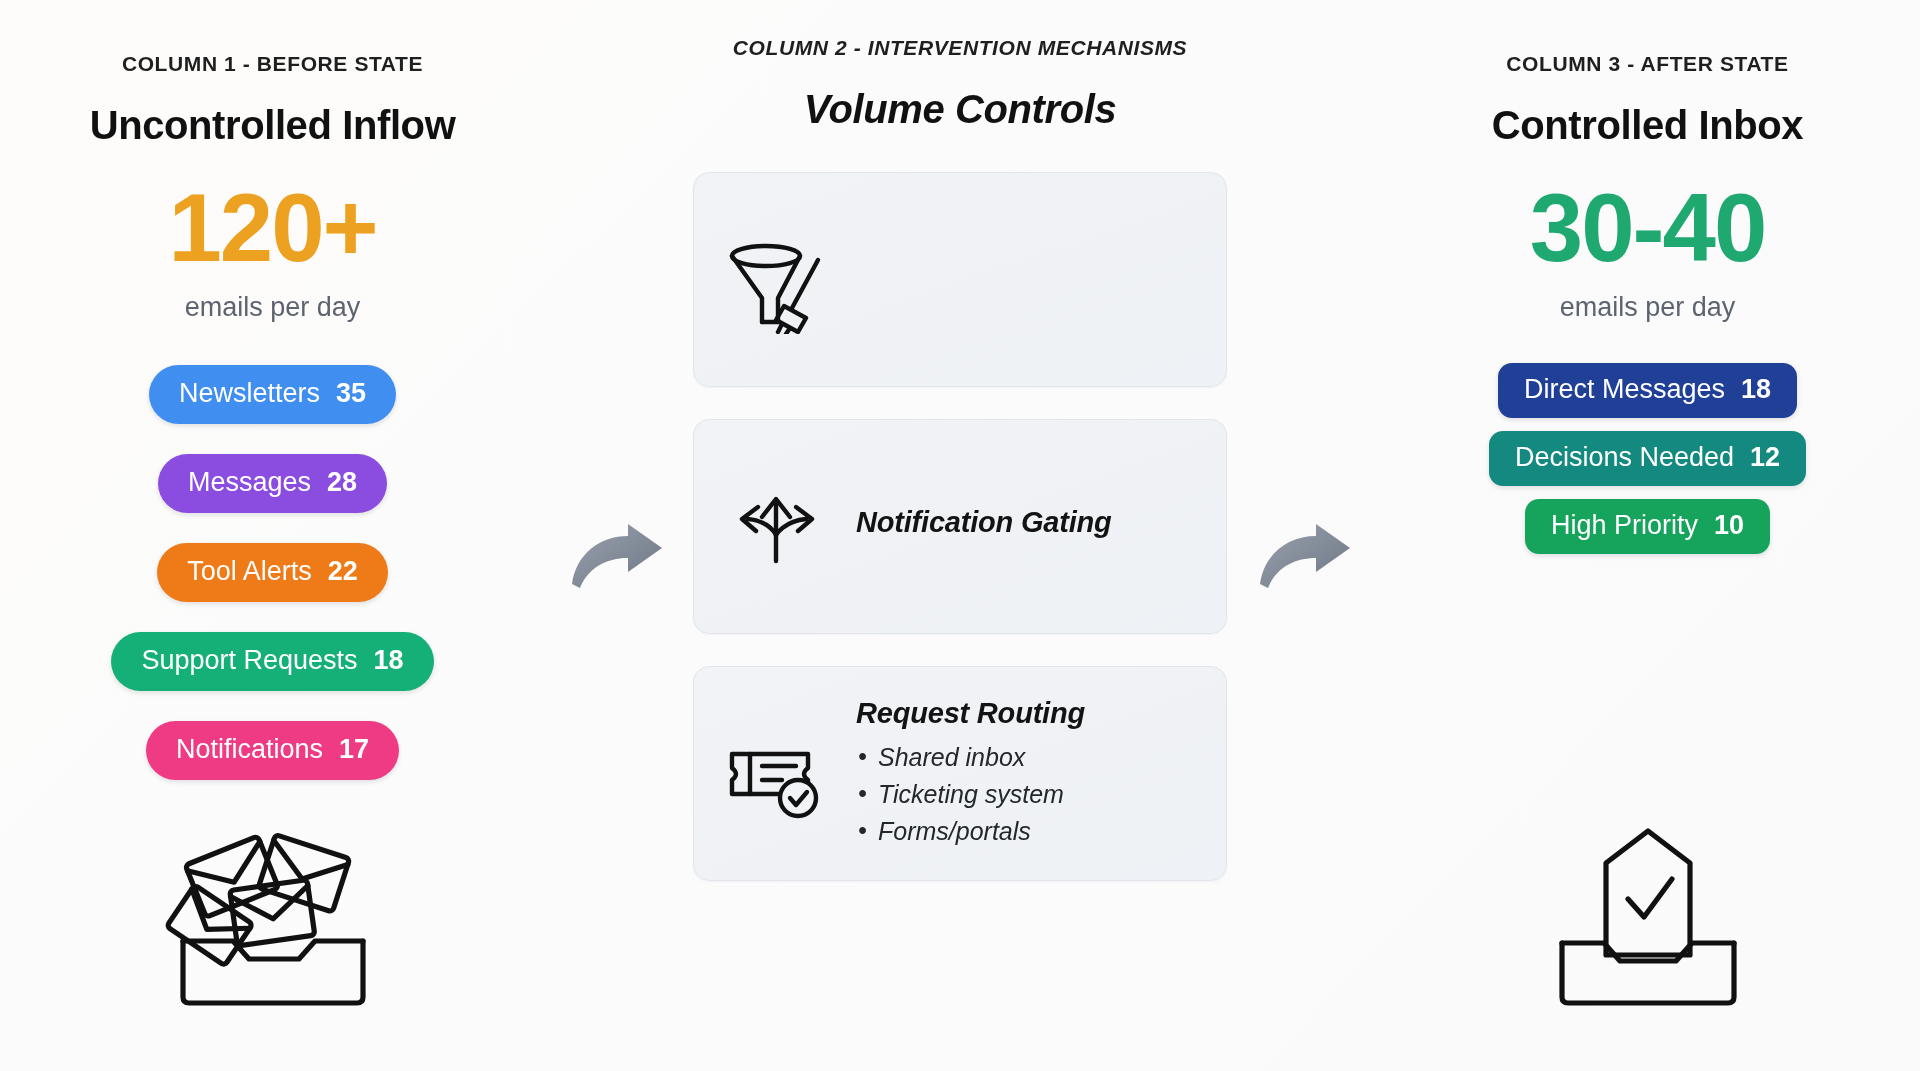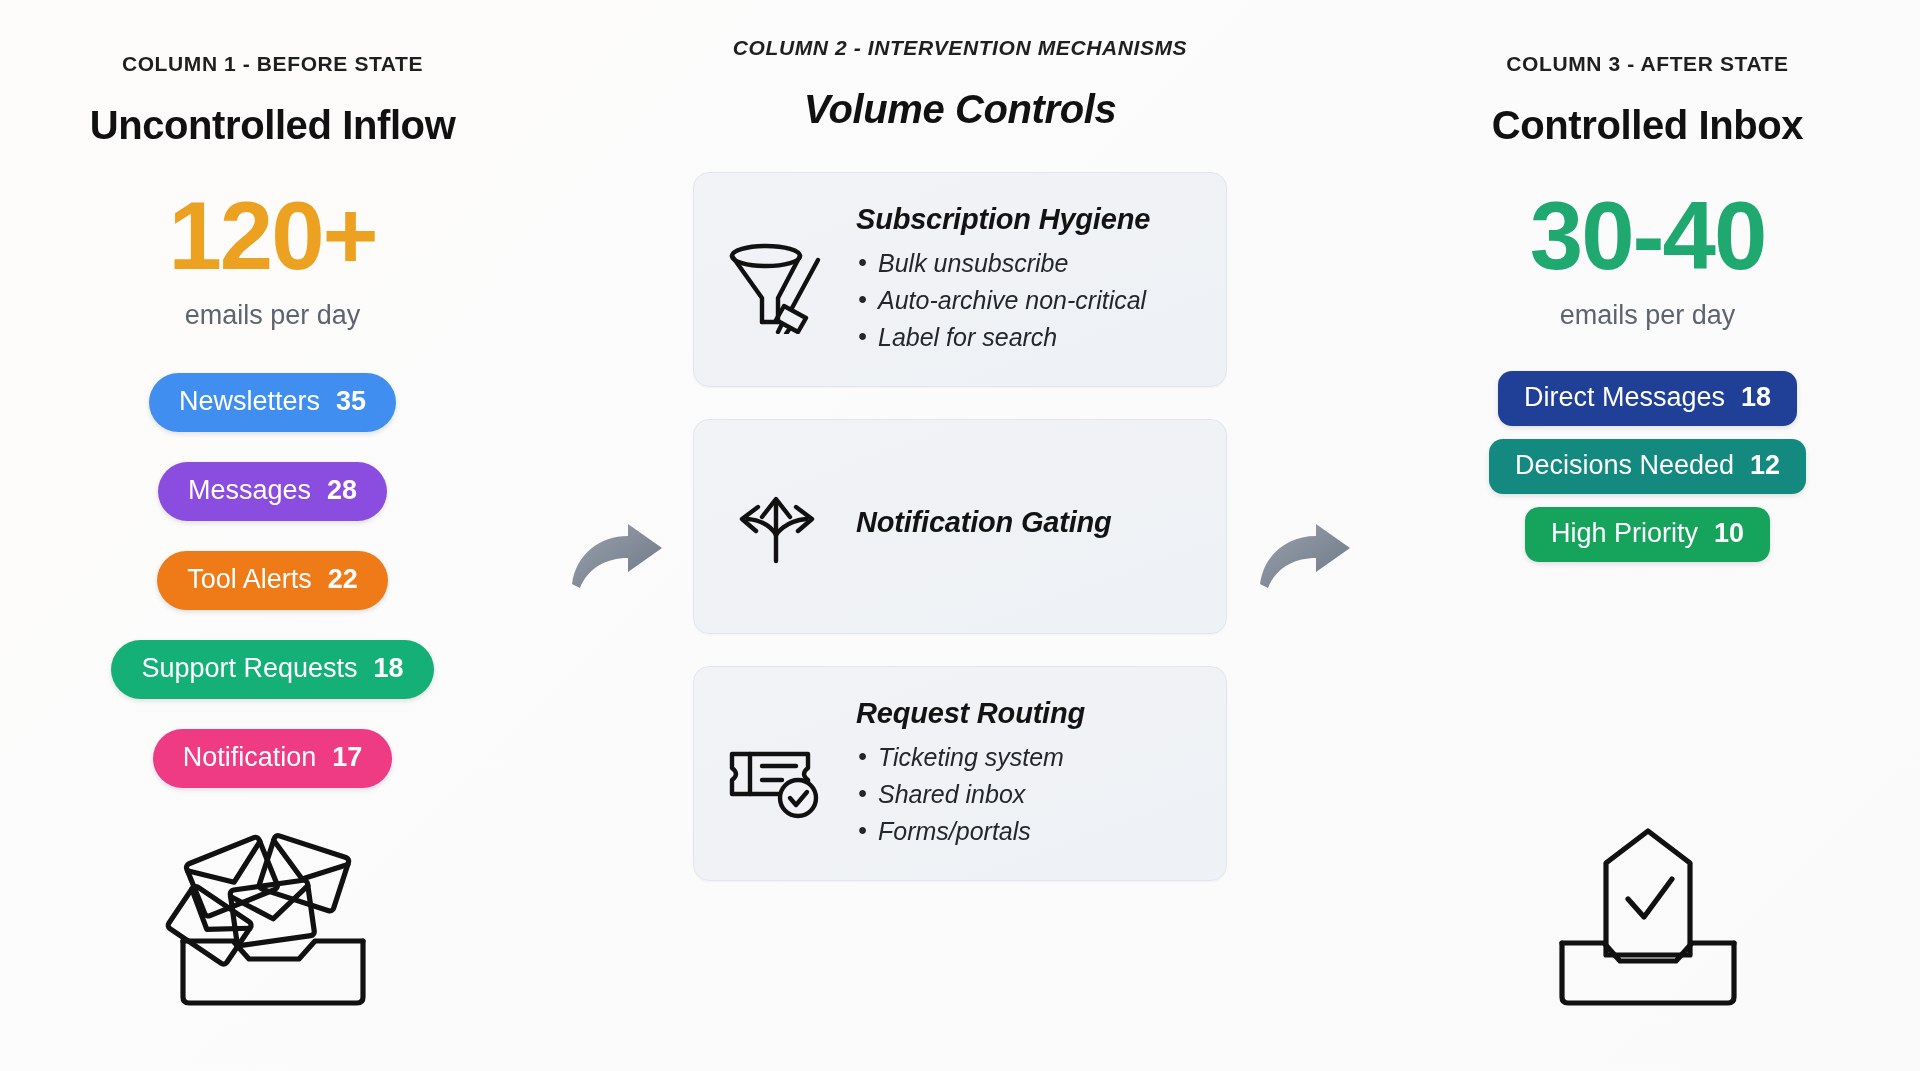--- a/index.html
+++ b/index.html
@@ -60,21 +60,21 @@
     margin-top: 27px;
     font-size: 40px;
     font-weight: 700;
     color: #111111;
     letter-spacing: -0.4px;
     text-align: center;
     white-space: nowrap;
   }
 
   .bignum {
-    margin-top: 40px;
+    margin-top: 32px;
     font-size: 96px;
     font-weight: 800;
     line-height: 1.0;
     letter-spacing: -2px;
     text-align: right;
   }
   .bignum.before { color: #eda121; }
   .bignum.after  { color: #1fa971; }
 
   .sublabel {
@@ -210,21 +210,21 @@
       </div>
       <div class="pill" style="background:#ee7b18">
         <span>Tool Alerts</span>
         <span class="pill-count">22</span>
       </div>
       <div class="pill" style="background:#14b077">
         <span>Support Requests</span>
         <span class="pill-count">18</span>
       </div>
       <div class="pill" style="background:#ef3b84">
-        <span>Notification</span>
+        <span>Notifications</span>
         <span class="pill-count">17</span>
       </div>
     </div>
 
     <div class="bottom-icon">
       <svg width="240" height="200" viewBox="0 0 240 200" fill="none" stroke="#111" stroke-width="5.2" stroke-linejoin="round" stroke-linecap="round">
 
         <g transform="rotate(-22 78 62)">
           <rect x="40" y="34" width="78" height="56" rx="4"></rect>
           <path d="M40 40 L79 68 L118 40"></path>
@@ -272,28 +272,20 @@
             <ellipse cx="44" cy="30" rx="34" ry="10"></ellipse>
             <path d="M10 30 L40 72 L40 96"></path>
             <path d="M78 30 L56 72 L56 96"></path>
             <path d="M40 96 L56 96"></path>
             <path d="M96 34 L70 82"></path>
             <path d="M62 80 L84 92 L76 106 L54 94 Z"></path>
             <path d="M60 98 L56 106"></path>
             <path d="M68 102 L64 108"></path>
           </svg>
         </div>
-        <div class="card-body">
-          <div class="card-title">Subscription Hygiene</div>
-          <ul class="card-list">
-            <li>Bulk unsubscribe</li>
-            <li>Auto-archive non-critical</li>
-            <li>Label for search</li>
-          </ul>
-        </div>
       </div>
 
       <div class="card">
         <div class="card-icon">
           <svg width="108" height="108" viewBox="0 0 108 108" fill="none" stroke="#111" stroke-width="4.4" stroke-linecap="round" stroke-linejoin="round">
 
             <path d="M54 88 L54 30"></path>
             <path d="M40 44 L54 26 L68 44"></path>
 
             <path d="M54 62 C54 62 48 48 26 46"></path>
@@ -315,22 +307,22 @@
             <path d="M28 34 L28 74"></path>
             <path d="M40 46 L74 46"></path>
             <path d="M40 60 L60 60"></path>
             <circle cx="76" cy="78" r="18" fill="#f1f3f6"></circle>
             <path d="M68 78 L74 85 L85 72"></path>
           </svg>
         </div>
         <div class="card-body">
           <div class="card-title">Request Routing</div>
           <ul class="card-list">
+            <li>Shared inbox</li>
             <li>Ticketing system</li>
-            <li>Shared inbox</li>
             <li>Forms/portals</li>
           </ul>
         </div>
       </div>
 
     </div>
   </div>
 
   <div class="arrow-gap">
     <svg class="arrow-svg" width="100" height="80" viewBox="0 0 100 80" fill="none">

